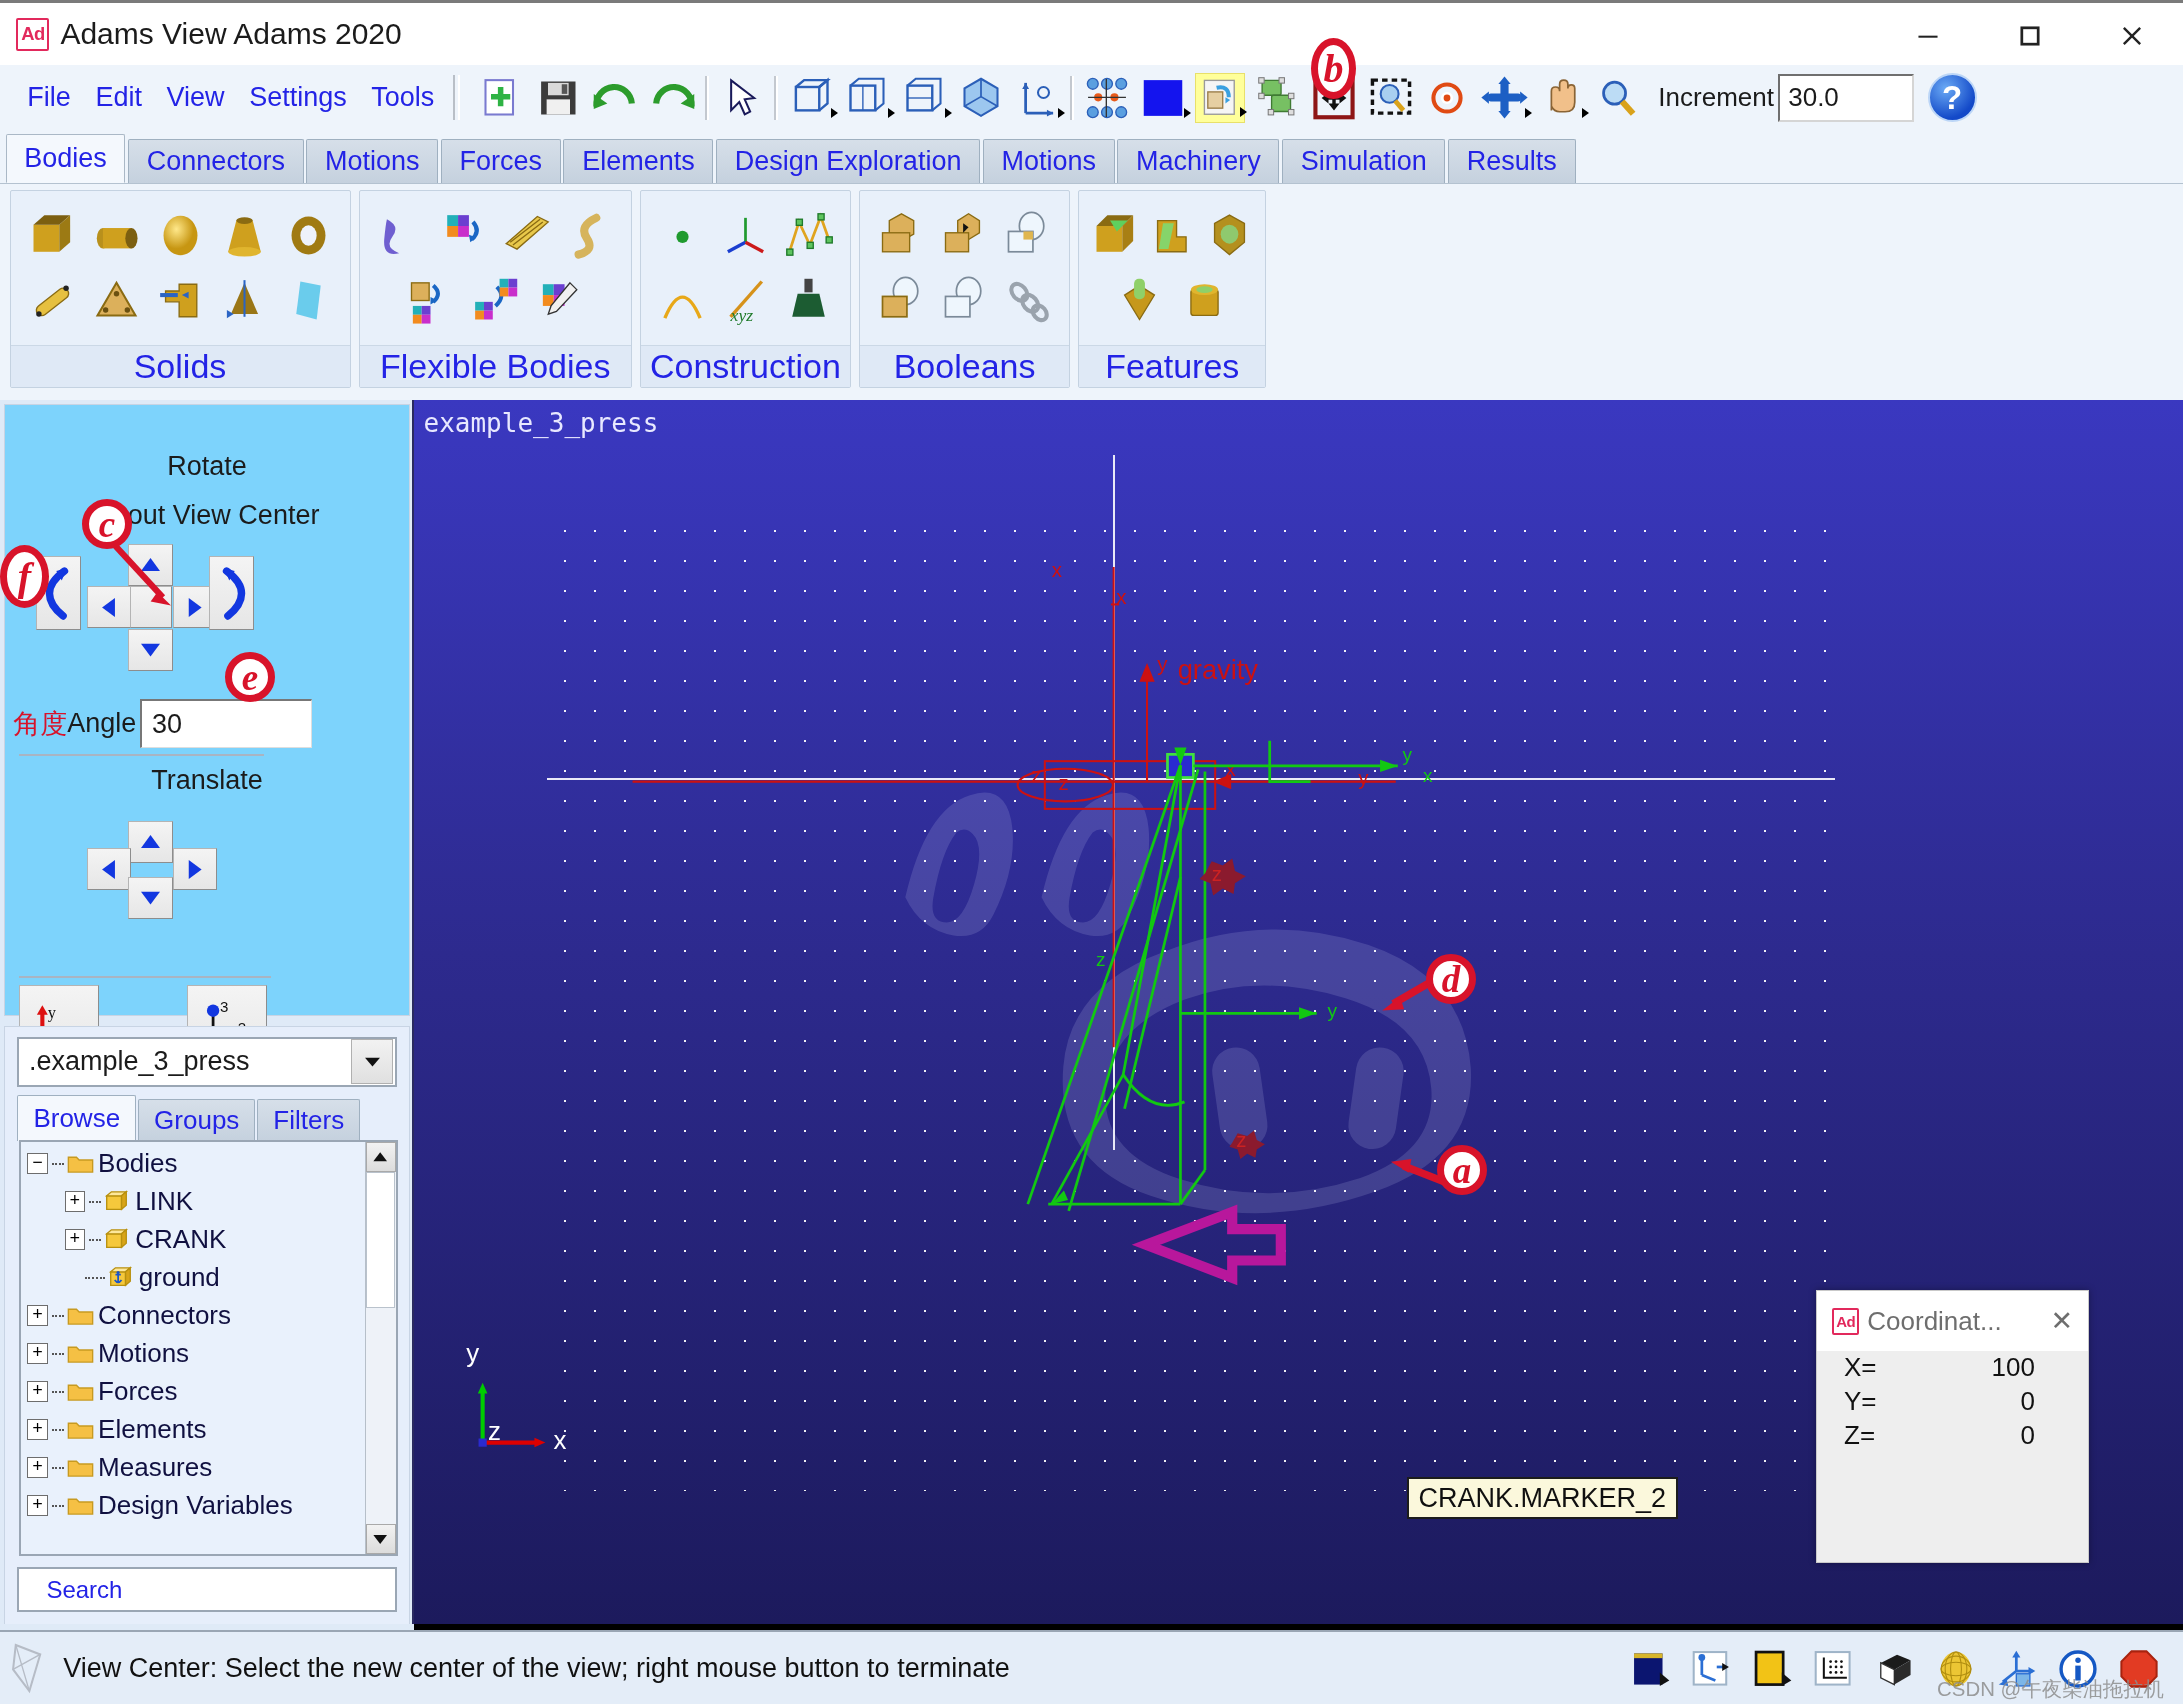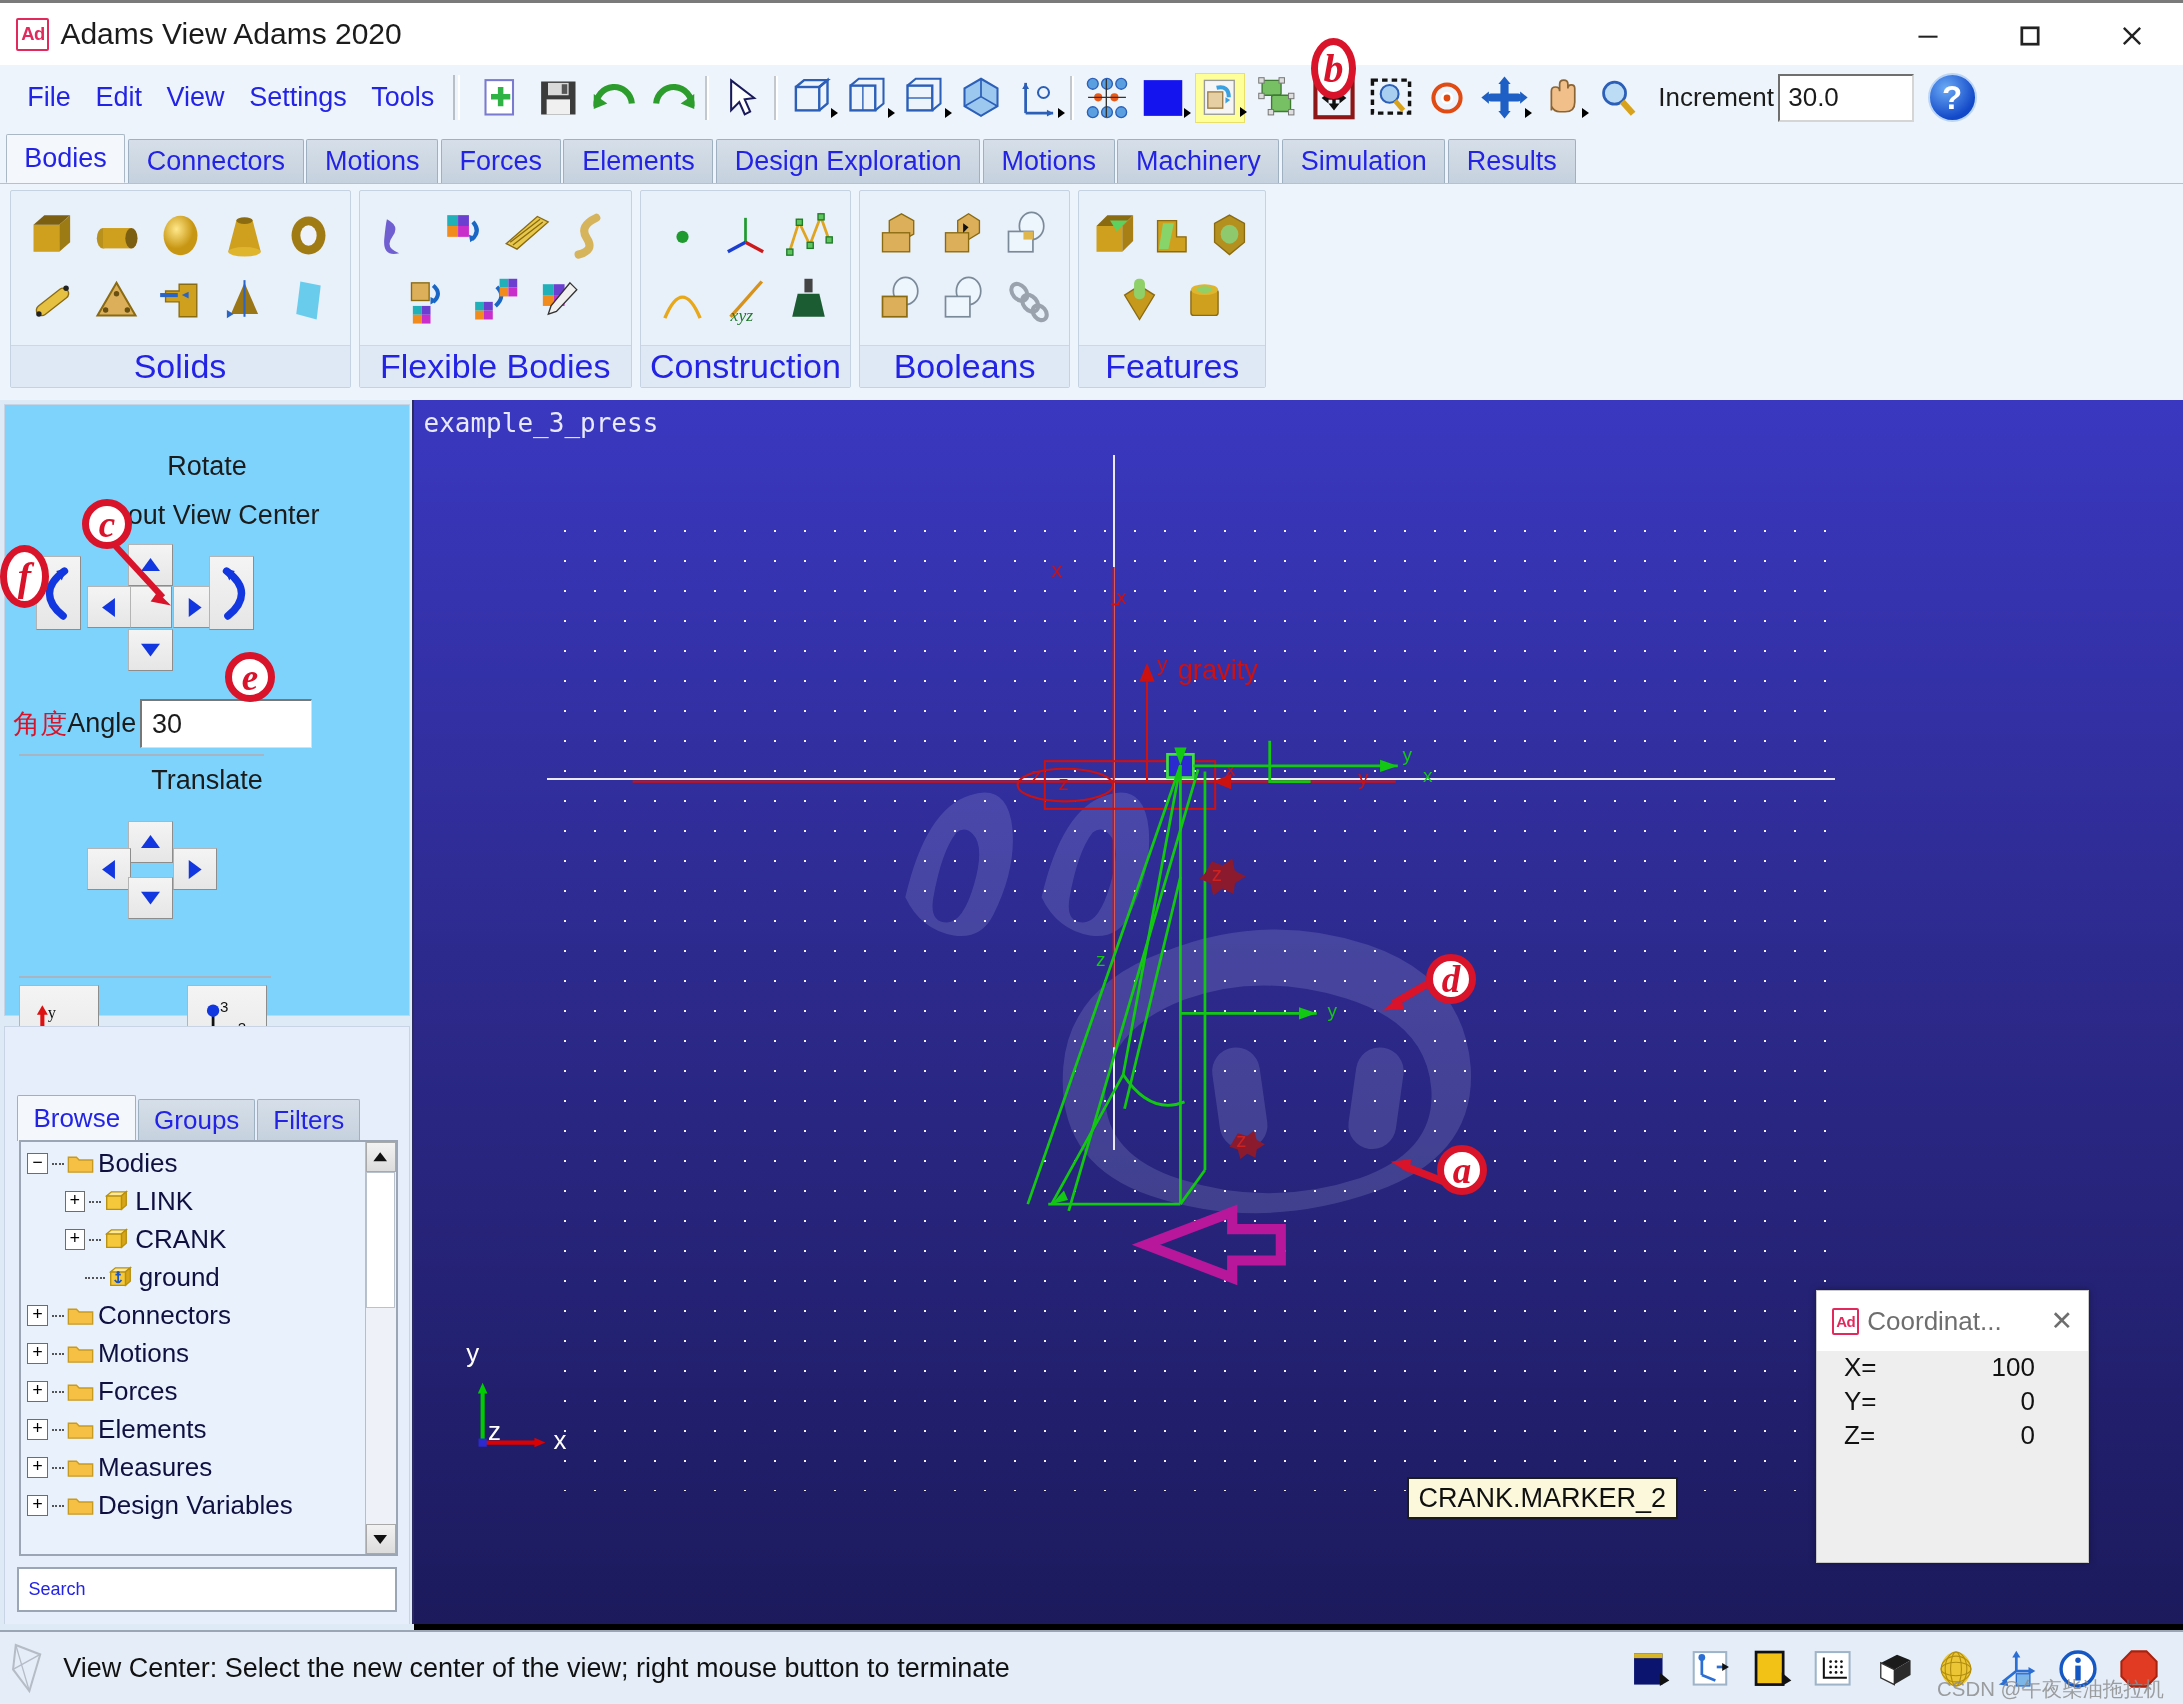--- a/index.html
+++ b/index.html
@@ -151,21 +151,21 @@
     display:flex; align-items:center; justify-content:center; font-family:"Liberation Mono", monospace;}
   .tdots { width:12.3px; border-top:2px dotted #555; margin-right:2.7px; }
   .tlabel { font-size:26px; color:#101040; margin-left:4.1px; }
   .tscroll { position:absolute; right:0; top:0; width:31px; height:100%;
     background:#eef2f8; border-left:1.4px solid #b6bfc9; }
   .tscroll .sbtn { width:30px; height:30px; background:linear-gradient(#f2f2f2,#dcdcdc);
      border:1.4px solid #a9a9a9; display:flex;align-items:center;justify-content:center;}
   #searchbox {
     position:absolute; left:12.3px; top:540px; width:380px; height:45px;
     background:#fff; border:2px solid #9aa6b4;
-    font-size:18px; color:#2323e6; display:flex; align-items:center; padding-left:9px;
+    font-size:24px; color:#2323e6; display:flex; align-items:center; padding-left:27px;
   }
 
   
   #viewport {
     position:absolute; left:414px; top:400px; width:1770px; height:1230px;
     background:linear-gradient(#3a38c0 0%, #2d2a8e 45%, #1c1a5c 100%);
     overflow:hidden;
   }
   #vp-name { position:absolute; left:9.5px; top:8.2px; font-size:26px; color:#e8e8ff;
      font-family:"DejaVu Sans Mono", monospace; }
@@ -856,20 +856,28 @@
       <circle cx="22" cy="20" r="9" fill="#1237e0"></circle>
         <circle cx="22" cy="68" r="9" fill="#1237e0"></circle>
         <circle cx="64" cy="68" r="9" fill="#1237e0"></circle>
       <text x="32" y="22" font-size="22" fill="#111">3</text>
         <text x="32" y="60" font-size="22" fill="#111">1</text>
         <text x="58" y="52" font-size="22" fill="#111">2</text>
       </svg>
     </div>
 
   <div id="browserpanel">
+    <div id="model-combo">
+      <div class="val">.example_3_press</div>
+      <div class="arrowbtn">
+        <svg width="19" height="13.6" viewBox="0 0 28 20">
+            <path d="M3 4 L25 4 L14 17 Z" fill="#111"></path>
+          </svg>
+        </div>
+    </div>
 
     <div id="btabs">
       <div class="btab active">Browse</div>
       <div class="btab">Groups</div>
       <div class="btab">Filters</div>
     </div>
 
     <div id="tree">
       <div style="position:absolute;left:0;top:2.7px;width:344px;">
 

